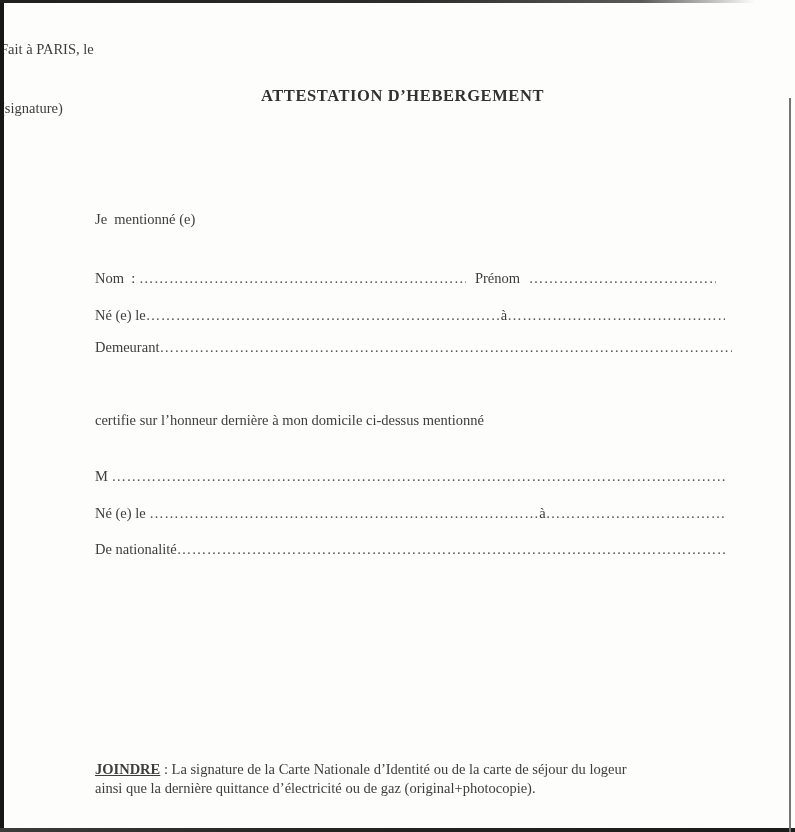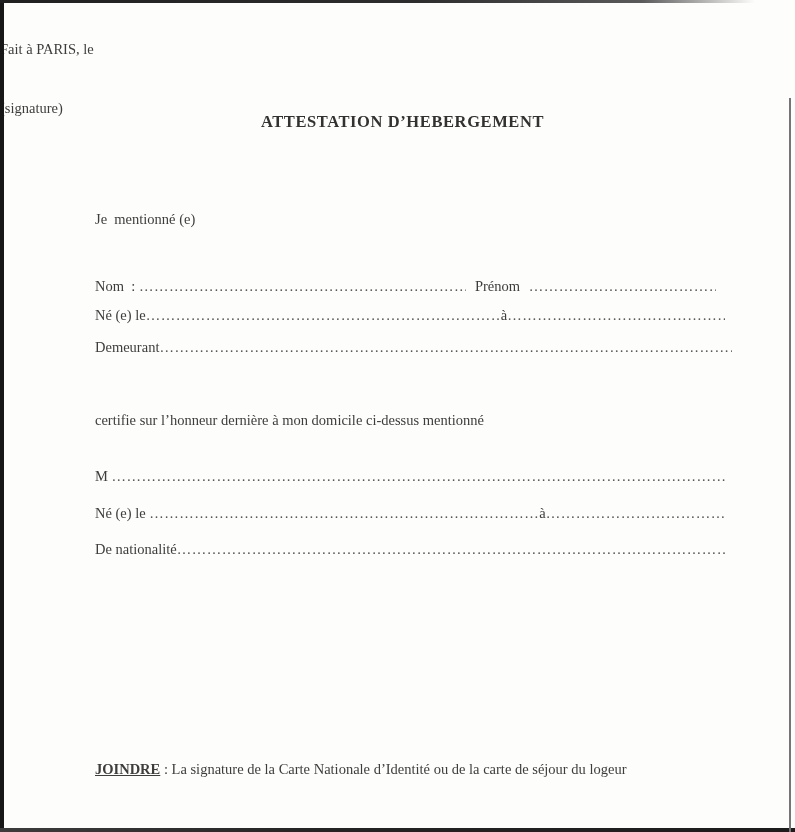--- a/index.html
+++ b/index.html
@@ -20,21 +20,20 @@
                  background:linear-gradient(to right,#3c3c3c 0%,#242424 40%,#1c1c1c 100%); }
   .edge-right  { position:absolute; left:789px; top:98px; width:2px; height:734px; background:#757575; }
 
   
   .title {
     position:absolute; left:0; top:86px; width:100%;
     box-sizing:border-box; padding-left:10px;
     text-align:center;
     font-weight:bold; font-size:16.5px; letter-spacing:0.6px;
     color:#333231;
-    margin-top:26px;
   }
   .static { position:absolute; white-space:pre; }
   #intro     { left:95px; top:211px; }
   #certify   { left:95px; top:412px; }
   #sign-block{ left:428px; top:598px; line-height:19px; }
   #sign-block div { white-space:pre;margin-top:40px; }
   #footer    { left:95px; top:760px; width:648px; line-height:18.5px; position:absolute; }
   #footer .fline { white-space:pre; }
   .joindre { font-weight:bold; text-decoration:underline; }
 
@@ -43,21 +42,21 @@
     position:absolute;
     display:flex; align-items:baseline;
     white-space:pre;
   }
   .dotfill {
     overflow:hidden; white-space:nowrap;
     letter-spacing:0.5px;
     color:#565450;
   }
   .flex1 { flex:1 1 0; min-width:0; }
-  #row-nom { left:95px; top:270px; width:621px;margin-top:8px; }
+  #row-nom { left:95px; top:270px; width:621px; }
   #row-nom .seg1 { flex:0 0 327px; }
   #row-nom .lbl-prenom { padding-left:9px; padding-right:5px; }
   #row-ne1 { left:95px; top:307px; width:630px; }
   #row-ne1 .seg1 { flex:0 0 355px; }
   #row-dem { left:95px; top:339px; width:637px; }
   #row-m   { left:95px; top:468px; width:632px; }
   #row-ne2 { left:95px; top:505px; width:632px; }
   #row-ne2 .seg1 { flex:0 0 390px; }
   #row-nat { left:95px; top:541px; width:632px; }
 </style>
@@ -113,15 +112,16 @@
     <span class="dotfill flex1">………………………………………………………………………………………………………………………………………………………………………………………………………………………………</span>
   </div>
 
   <div id="sign-block">
     <div>Fait à PARIS, le</div>
     <div>(signature)</div>
   </div>
 
   <div id="footer">
     <div class="fline"><span class="joindre">JOINDRE</span><span> : La signature de la Carte Nationale d’Identité ou de la carte de séjour du logeur</span></div>
+    <div class="fline">ainsi que la dernière quittance d’électricité ou de gaz (original+photocopie).</div>
   </div>
 
 </div>
 
 </body></html>

